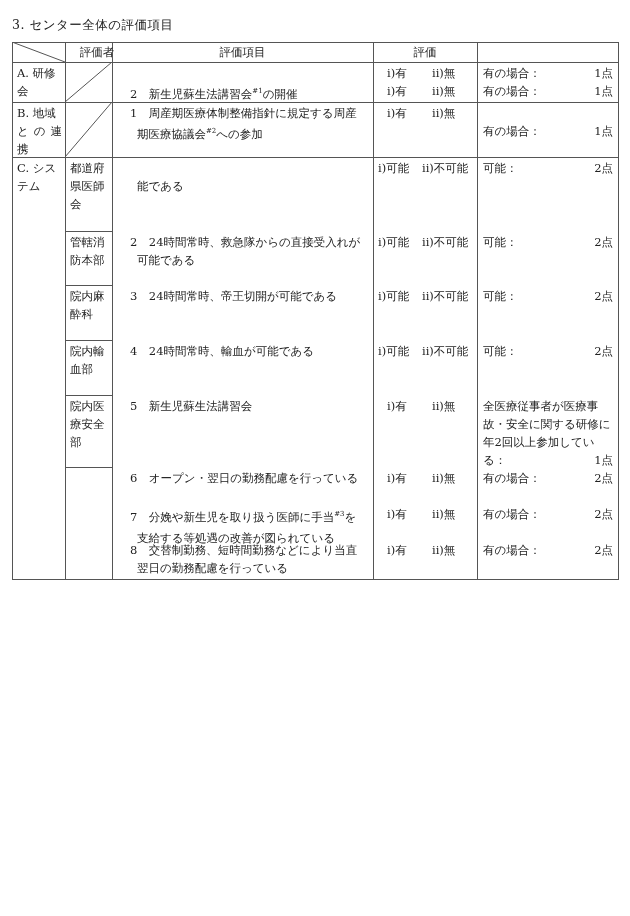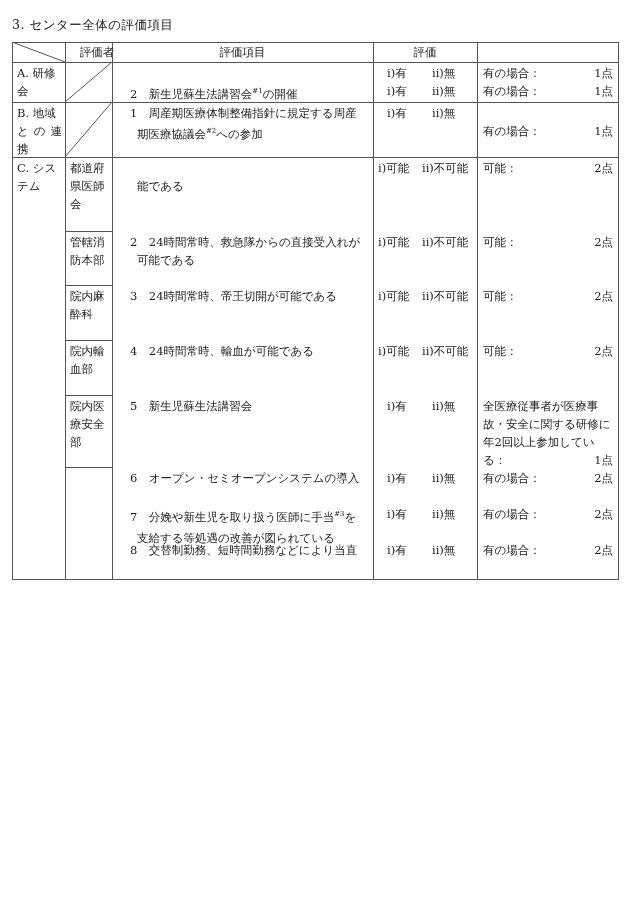--- a/index.html
+++ b/index.html
@@ -124,28 +124,29 @@
   <div class="cell" style="left:58px;top:373px">療安全</div>
   <div class="cell" style="left:58px;top:391px">部</div>
   <div class="cell" style="left:118px;top:355px"><span>5</span>　<span>新生児蘇生法講習会</span></div>
   <div class="cell" style="left:375px;top:355px">i)有</div>
   <div class="cell" style="left:420px;top:355px">ii)無</div>
   <div class="cell" style="left:471px;top:355px">全医療従事者が医療事</div>
   <div class="cell" style="left:471px;top:373px">故・安全に関する研修に</div>
   <div class="cell" style="left:471px;top:391px">年2回以上参加してい</div>
   <div class="cell" style="left:471px;top:409px;width:130px"><span>る：</span><span class="pts" style="right:0">1点</span></div>
 
-  <div class="cell" style="left:118px;top:427px"><span>6</span>　<span>オープン・セミオープンシステムの導入</span></div>
+  <div class="cell" style="left:118px;top:427px"><span>6</span>　<span>オープン・翌日の勤務配慮を行っている</span></div>
   <div class="cell" style="left:375px;top:427px">i)有</div>
   <div class="cell" style="left:420px;top:427px">ii)無</div>
   <div class="cell" style="left:471px;top:427px;width:130px"><span>有の場合：</span><span class="pts" style="right:0">2点</span></div>
 
   <div class="cell" style="left:118px;top:463px"><span>7</span>　<span>分娩や新生児を取り扱う医師に手当</span><span class="sup">#3</span><span>を</span></div>
   <div class="cell" style="left:125px;top:487px">支給する等処遇の改善が図られている</div>
   <div class="cell" style="left:375px;top:463px">i)有</div>
   <div class="cell" style="left:420px;top:463px">ii)無</div>
   <div class="cell" style="left:471px;top:463px;width:130px"><span>有の場合：</span><span class="pts" style="right:0">2点</span></div>
 
   <div class="cell" style="left:118px;top:499px"><span>8</span>　<span>交替制勤務、短時間勤務などにより当直</span></div>
+  <div class="cell" style="left:125px;top:517px">翌日の勤務配慮を行っている</div>
   <div class="cell" style="left:375px;top:499px">i)有</div>
   <div class="cell" style="left:420px;top:499px">ii)無</div>
   <div class="cell" style="left:471px;top:499px;width:130px"><span>有の場合：</span><span class="pts" style="right:0">2点</span></div>
 </div>
 
 </body></html>

